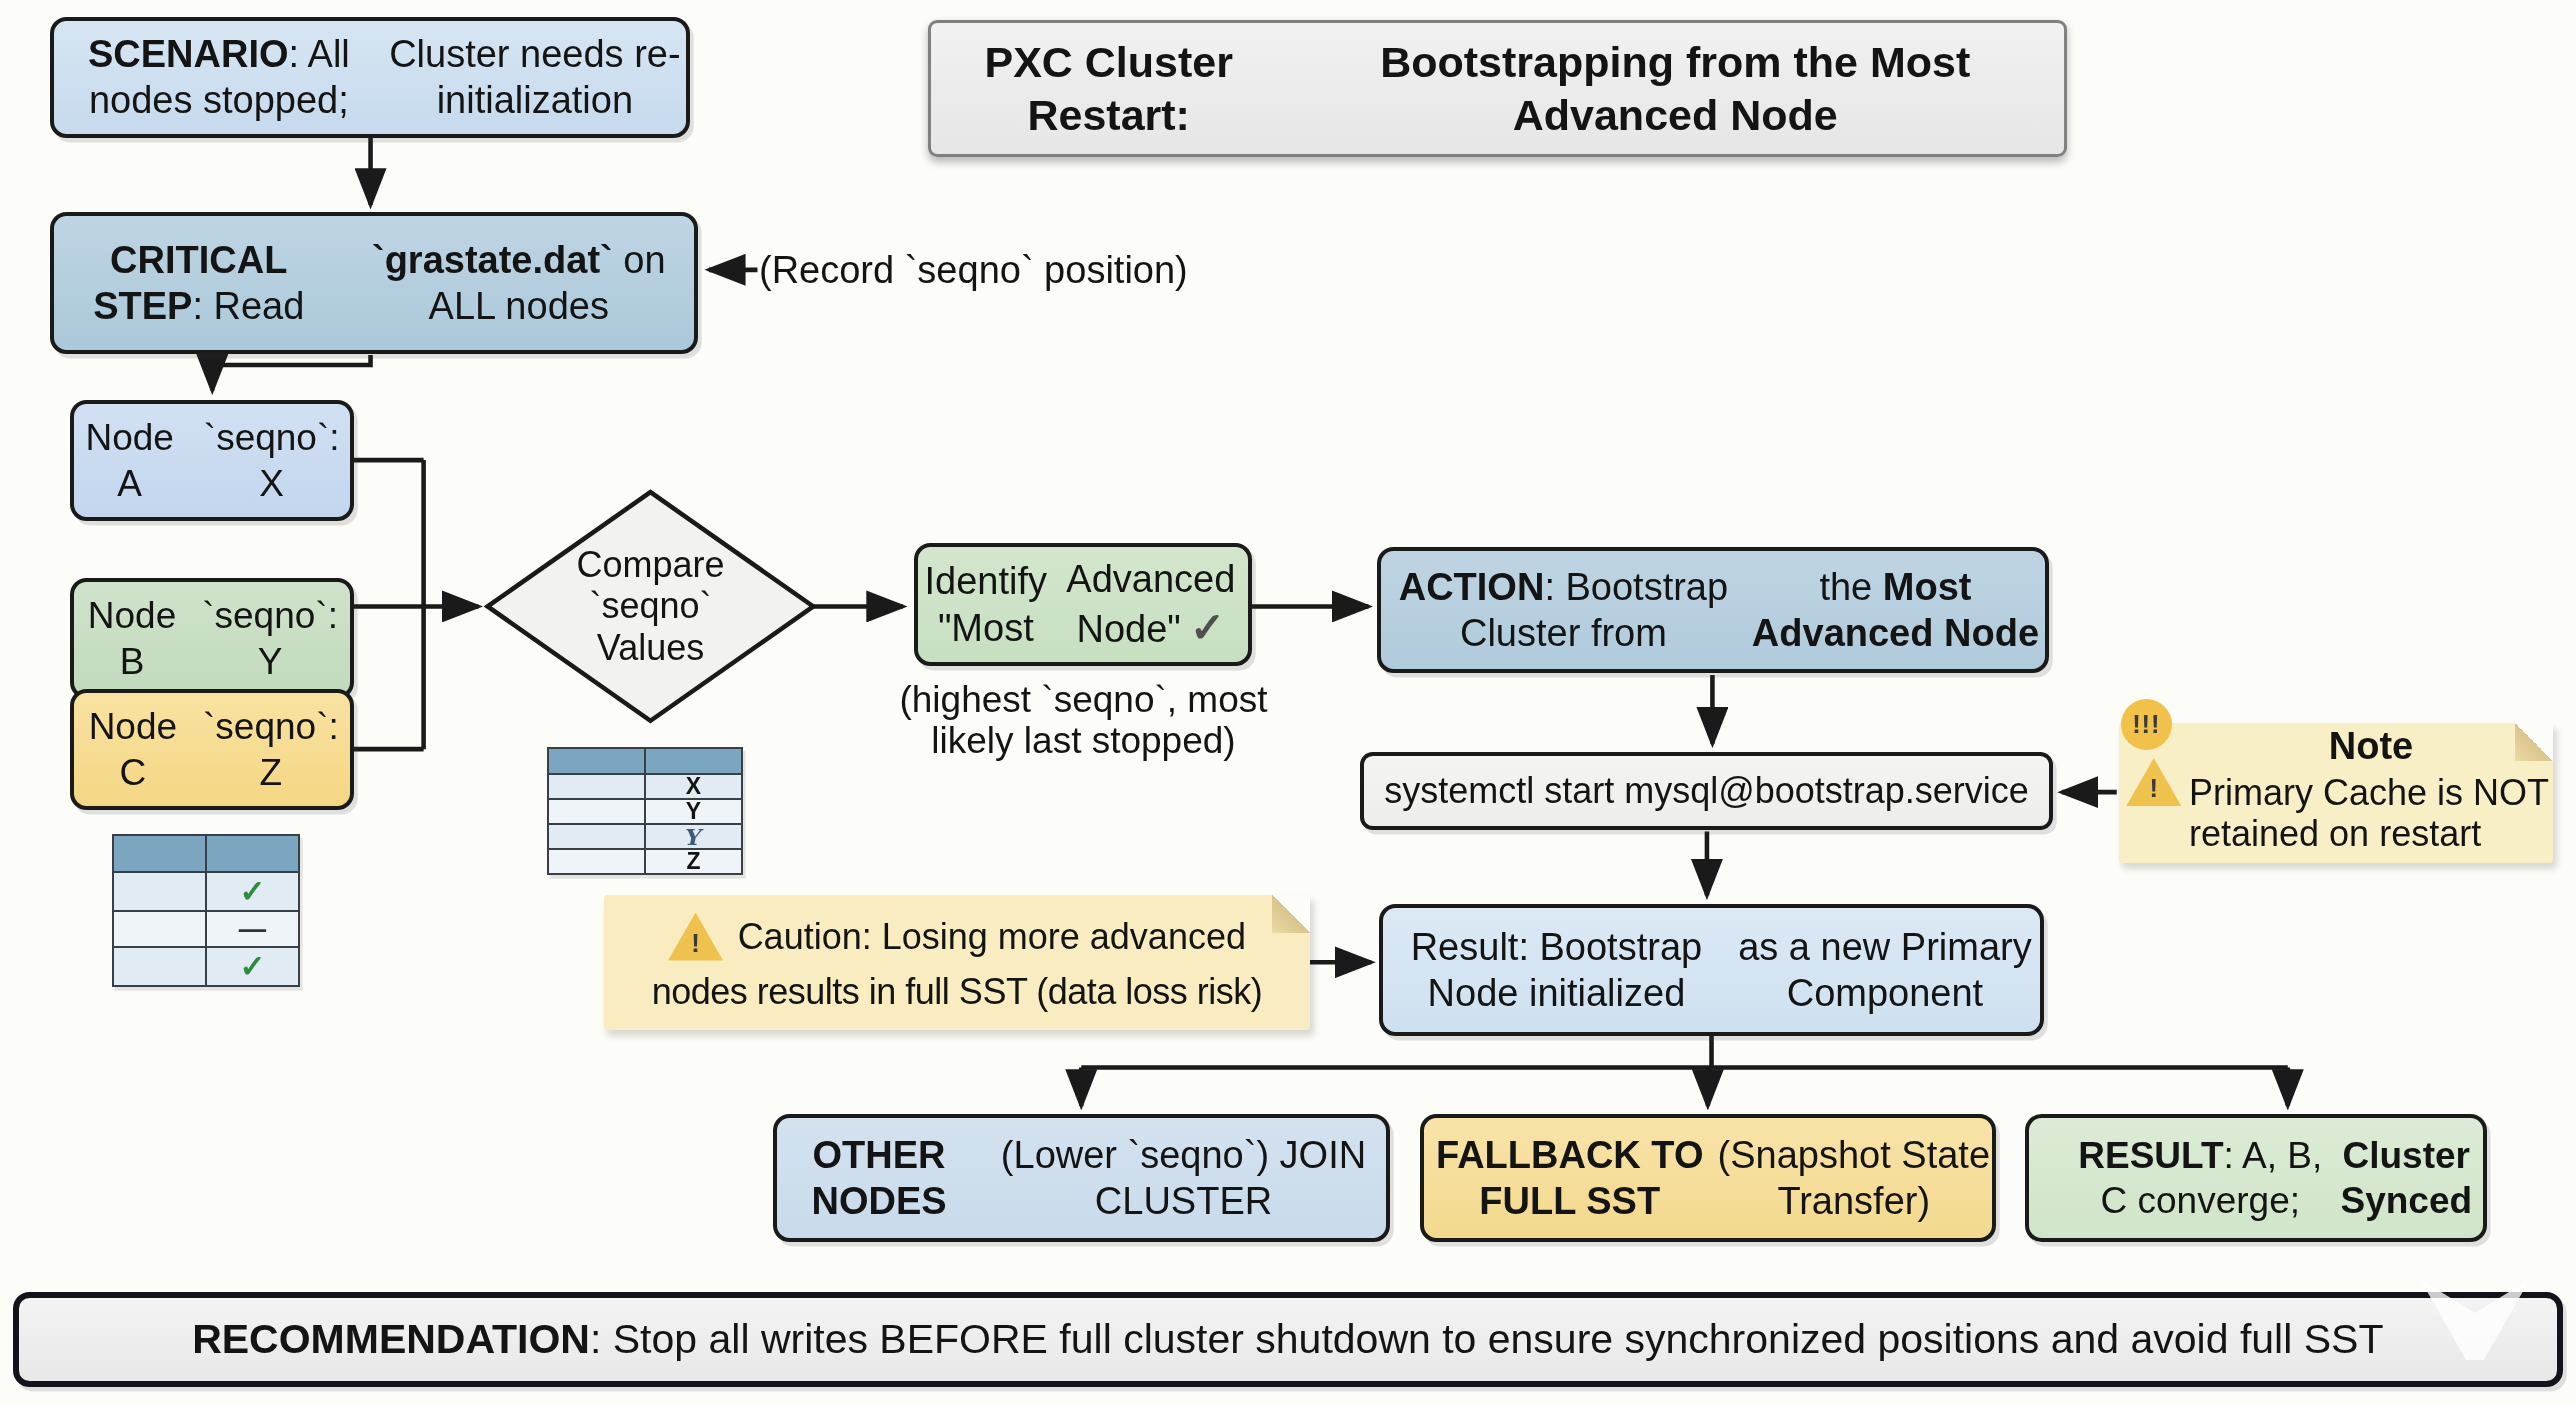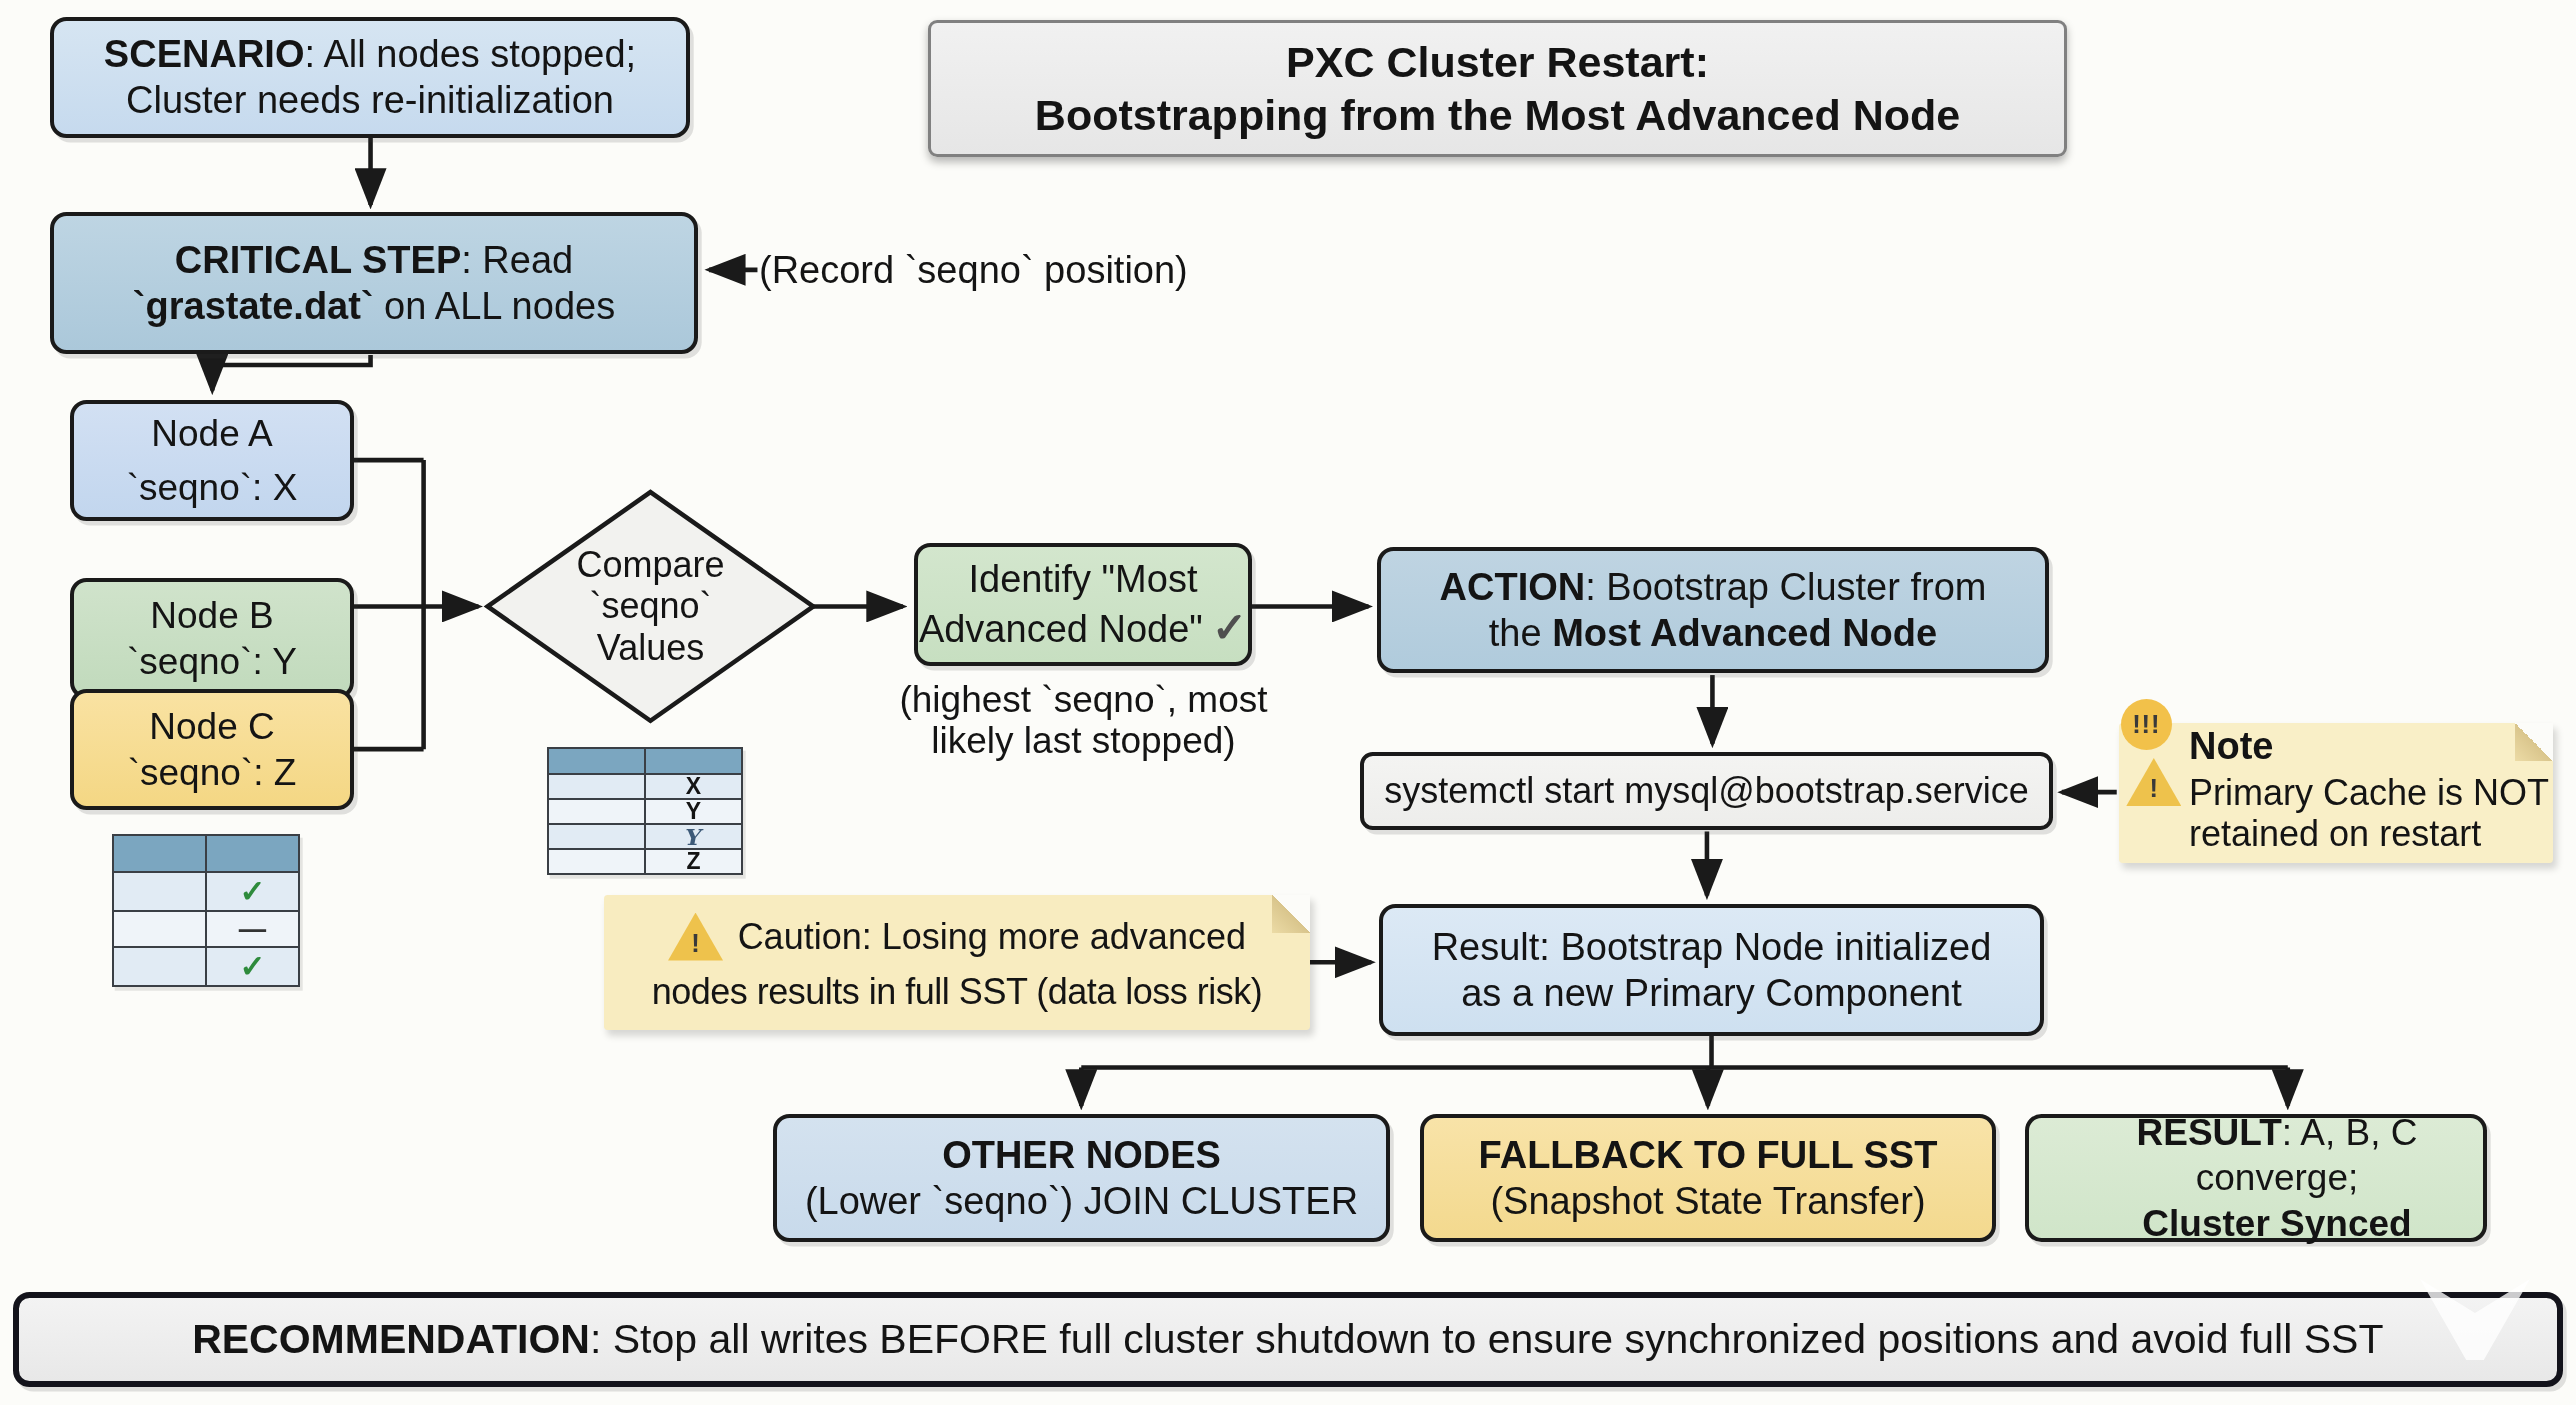--- a/index.html
+++ b/index.html
@@ -1,20 +1,20 @@
 <!DOCTYPE html>
 <html style="font-size:14.6px"><head>
 <meta charset="utf-8">
 <style>
   html,body{margin:0;padding:0;background:#fcfcf9;}
   #stage{position:relative;width:2576px;height:1405px;background:#fcfcf9;
          font-family:"Liberation Sans",sans-serif;color:#141414;overflow:hidden;}
   #connectors{position:absolute;left:0;top:0;z-index:1;}
   .box{position:absolute;z-index:2;border:4.6px solid #1a1a1a;border-radius:16.5px;
-       display:flex;flex-direction:column;justify-content:center;align-items:center;
+       display:flex;justify-content:center;align-items:center;
        text-align:center;line-height:1.22;box-shadow:3.7px 4.6px 0 rgba(60,60,60,0.15);box-sizing:border-box;}
   .b{font-weight:bold;}
   #scenario{left:50px;top:16.5px;width:640px;height:121px;font-size:38px;
             background:linear-gradient(180deg,#d6e5f2,#c6daee);}
   #titlebox{left:928px;top:20px;width:1139px;height:137px;font-size:43px;font-weight:bold;
             background:linear-gradient(180deg,#f1f1f1,#e6e6e6);border:3.7px solid #808080;
             border-radius:9.1px;box-shadow:0 4.6px 8.2px rgba(0,0,0,0.28);}
   #critical{left:50px;top:212px;width:648px;height:142px;font-size:38px;
             background:linear-gradient(180deg,#bed5e3,#abc8da);}
   #record-note{position:absolute;z-index:2;left:759px;top:245px;height:50px;display:flex;
@@ -43,21 +43,21 @@
   .fold{position:absolute;top:0;right:0;width:38px;height:38px;
             background:linear-gradient(225deg,#fcfcf9 0%,#fcfcf9 50%,#d9c58c 50%,#ecdba6 100%);}
   .badge-circle{position:absolute;left:1.8px;top:-24px;width:51px;height:51px;border-radius:50%;
             background:#f2c14a;display:flex;align-items:center;justify-content:center;
             font-weight:bold;font-size:25.6px;color:#3a3a3a;letter-spacing:0.9px;}
   .warn-tri{width:55px;height:48px;background:#eec24c;
             clip-path:polygon(50% 0,100% 100%,0 100%);
             display:flex;align-items:flex-end;justify-content:center;
             font-weight:bold;font-size:25.6px;color:#3a3a3a;box-sizing:border-box;padding-bottom:2.7px;}
   #note-sticky .warn-tri{position:absolute;left:7.3px;top:35px;}
-  .note-title{margin-left:70px;font-size:38px;font-weight:bold;text-align:left;line-height:1.05;}
+  .note-title{margin-left:70px;font-size:38px;font-weight:bold;text-align:center;line-height:1.05;}
   .note-body{margin-left:70px;font-size:36px;text-align:left;line-height:1.15;margin-top:5.5px;}
   .caution-line1{display:flex;align-items:center;justify-content:center;font-size:36px;}
   .caution-line1 .warn-tri{margin-right:14.6px;flex:none;}
   .caution-line2{text-align:center;font-size:36px;letter-spacing:-0.5px;margin-top:10px;}
   #result{left:1379px;top:904px;width:665px;height:132px;font-size:38px;
             background:linear-gradient(180deg,#dce9f5,#cee0f0);}
   #other{left:773px;top:1114px;width:617px;height:128px;font-size:38px;
             background:linear-gradient(180deg,#d4e2ef,#c8daeb);}
   #fallback{left:1420px;top:1114px;width:576px;height:128px;font-size:38px;
             background:linear-gradient(180deg,#f8e3a8,#f3d98e);}

